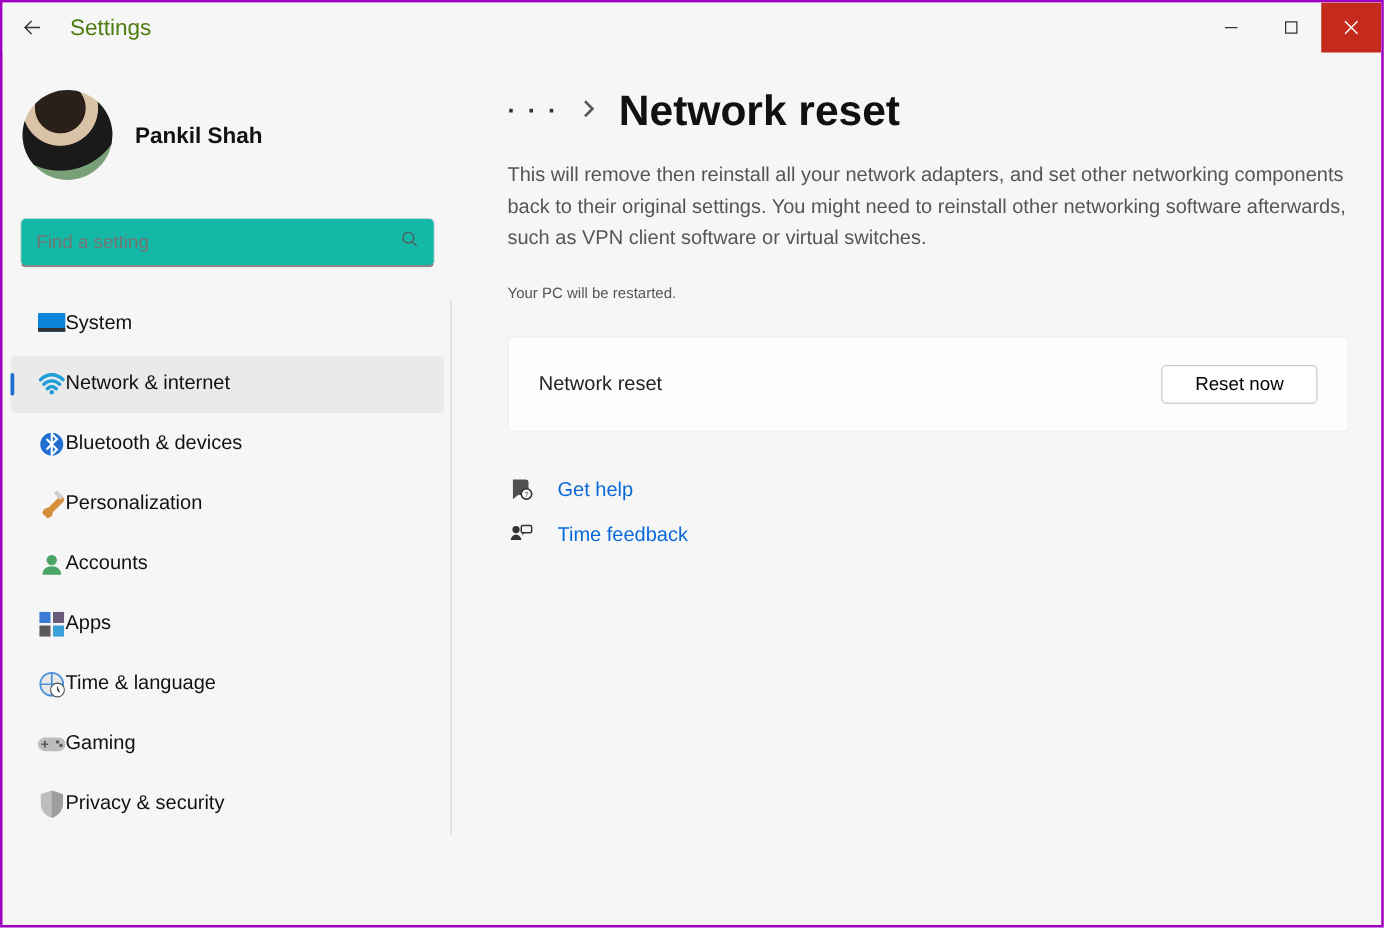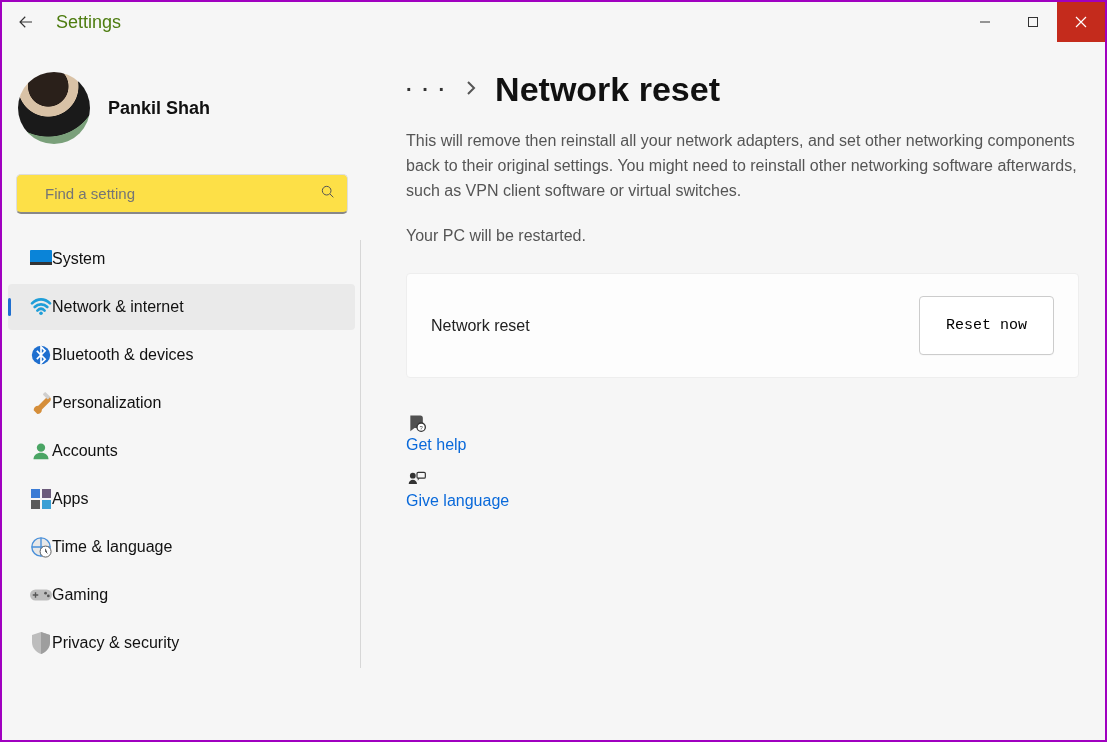--- a/index.html
+++ b/index.html
@@ -56,23 +56,23 @@
   .search-wrap {
     margin: 6px 14px 20px 14px;
     position: relative;
   }
   .search-input {
     width: 100%;
     height: 40px;
     border: 1px solid #ddd;
     border-bottom: 2px solid #888;
     border-radius: 5px;
-    padding: 0 40px 0 28px;
+    padding: 0 40px 0 12px;
     font-size: 15px;
-    background: #fde047;
+    background: #14b8a6;
     outline: none;
   }
   .search-icon {
     position: absolute; right: 12px; top: 50%; transform: translateY(-50%);
   }
   .nav {
     overflow-y: auto;
     border-right: 1px solid rgba(0,0,0,0);
     position: relative;
   }
@@ -118,46 +118,44 @@
   }
   .crumb-chevron { color:#555; }
   .page-title {
     font-size: 34px; font-weight: 600; color:#111;
   }
   .desc {
     font-size: 16px; color:#555; line-height: 1.55;
     max-width: 680px; margin-bottom: 24px;
   }
   .desc2 {
-    font-size: 16px; color:#555; margin-bottom: 28px;
+    font-size: 12px; color:#555; margin-bottom: 28px;
   }
   .card {
     background:#fdfdfd;
     border:1px solid #eee;
     border-radius:4px;
     display:flex; align-items:center; justify-content:space-between;
     padding: 22px 24px;
     margin-bottom: 34px;
   }
   .card-title { font-size: 16px; color:#222; }
   .reset-btn {
     border:1px solid #ccc;
     background:#fff;
     border-radius:4px;
-    padding: 20px 26px;
+    padding: 6px 26px;
     font-size: 15px;
     cursor: pointer;
     box-shadow: 0 1px 0 rgba(0,0,0,0.02);
-    font-family: Liberation Mono, monospace;
   }
   .link-row {
-    display:flex; align-items:flex-start; gap:2px;
+    display:flex; align-items:flex-end; gap:18px;
     font-size:16px;
     margin-bottom: 14px;
-    flex-direction: column;
   }
   .link-row a { color:#0969da; text-decoration:none; cursor:pointer; }
   .link-icon { width:22px; height:22px; display:flex; align-items:center; justify-content:center; }
 </style>
 </head>
 <body>
 
 <div class="titlebar">
   <div class="tb-back">
     <svg width="18" height="18" viewBox="0 0 24 24">
@@ -324,17 +322,17 @@
     </div>
     <div class="link-row">
       <span class="link-icon">
         <svg width="20" height="20" viewBox="0 0 24 24">
             <circle cx="7" cy="8" r="3.5" fill="#333"></circle>
             <path d="M2 18c0-3 2.5-5 5-5s5 2 5 5" fill="#333"></path>
             <rect x="12" y="4" width="10" height="7" rx="1.5" fill="none" stroke="#333" stroke-width="1.4"></rect>
             <path d="M15 11l-2 3v-3" fill="#333"></path>
           </svg>
       </span>
-      <a>Give language</a>
+      <a>Time feedback</a>
     </div>
 
   </div>
 </div>
 
 </body></html>

